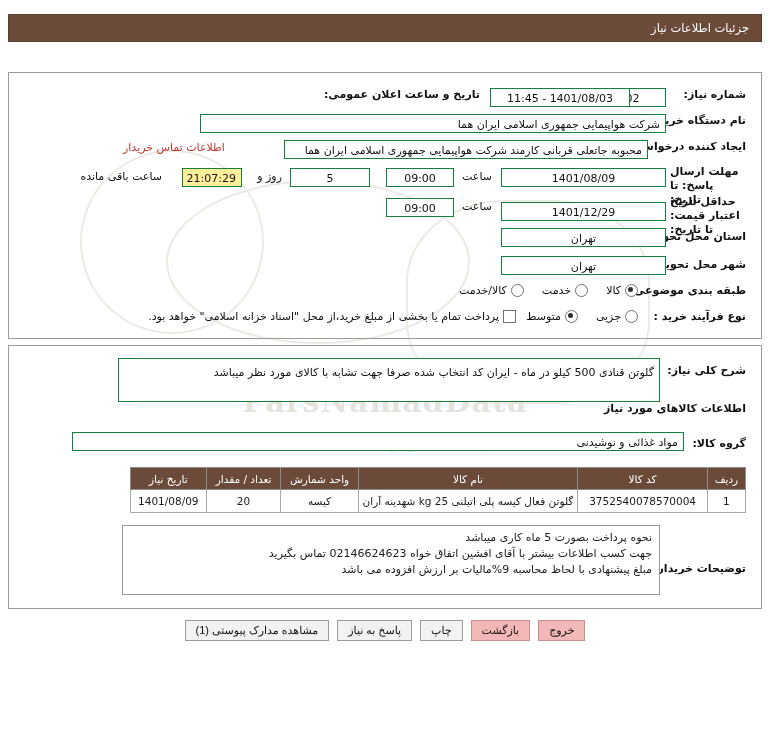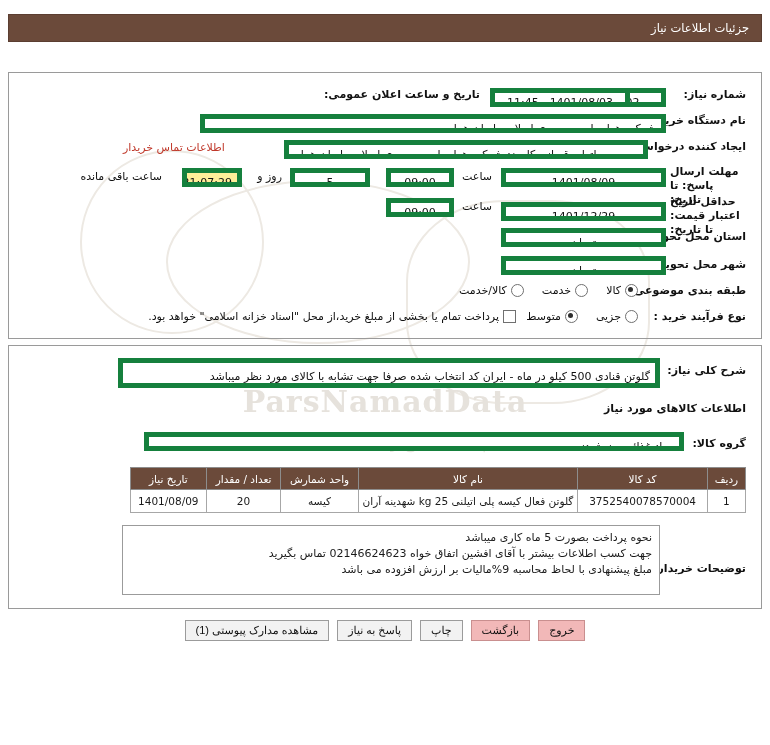--- a/index.html
+++ b/index.html
@@ -102,21 +102,21 @@
     align-items: center;
     white-space: nowrap;
   }
   .lbl {
     font-size: 11px;
     color: #111;
     text-align: left;
   }
   .lbl-b { font-weight: bold; }
   .fld {
-    border: 5px solid #15803d;
+    border: 1px solid #15803d;
     background: #ffffff;
     height: 19px;
     line-height: 19px;
     padding: 0 5px;
     box-sizing: border-box;
     font-size: 11px;
     color: #111;
     text-align: center;
     overflow: hidden;
     white-space: nowrap;
@@ -315,30 +315,30 @@
   <div class="row" style="top:310px; right:250px; z-index:3;">
     <span class="chk"></span>
     <span class="lbl">پرداخت تمام یا بخشی از مبلغ خرید،از محل "اسناد خزانه اسلامی" خواهد بود.</span>
   </div>
 
   <div class="panel" id="panel-middle"></div>
 
   <div class="row" style="top:364px; right:24px; z-index:3;">
     <span class="lbl lbl-b">شرح کلی نیاز:</span>
   </div>
-  <div class="fld right" style="position:absolute; top:358px; right:110px; left:118px; height:30px; line-height:28px; z-index:3;">گلوتن قنادی 500 کیلو در ماه - ایران کد انتخاب شده صرفا جهت تشابه با کالای مورد نظر میباشد</div>
+  <div class="fld right" style="position:absolute; top:358px; right:110px; left:118px; height:44px; line-height:28px; z-index:3;">گلوتن قنادی 500 کیلو در ماه - ایران کد انتخاب شده صرفا جهت تشابه با کالای مورد نظر میباشد</div>
 
   <div style="position:absolute; top:402px; right:24px; z-index:3;">
     <span class="lbl lbl-b">اطلاعات کالاهای مورد نیاز</span>
   </div>
 
   <div class="row" style="top:437px; right:24px; z-index:3;margin-left:44px;">
     <span class="lbl lbl-b">گروه کالا:</span>
   </div>
-  <div class="fld right" style="position:absolute; top:432px; right:86px; width:540px; z-index:3;">مواد غذائی و نوشیدنی</div>
+  <div class="fld right" style="position:absolute; top:432px; right:86px; width:612px; z-index:3;">مواد غذائی و نوشیدنی</div>
 
   <table class="tbl" style="top:467px; right:24px; width:616px;">
     <thead>
       <tr>
         <th style="width:38px">ردیف</th>
         <th style="width:142px">کد کالا</th>
         <th style="width:196px">نام کالا</th>
         <th style="width:82px">واحد شمارش</th>
         <th style="width:82px">تعداد / مقدار</th>
         <th style="width:76px">تاریخ نیاز</th>

